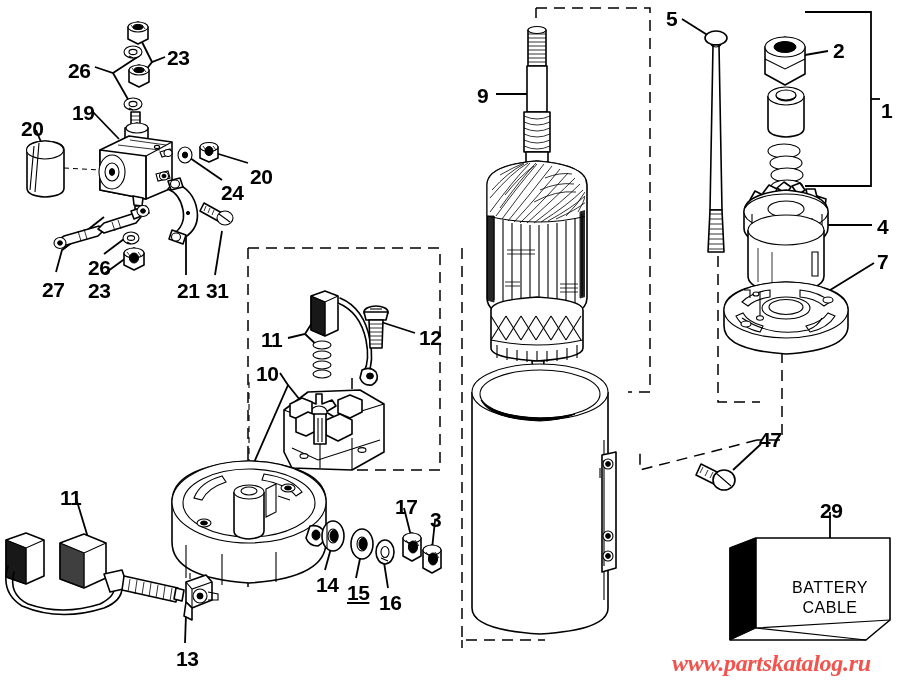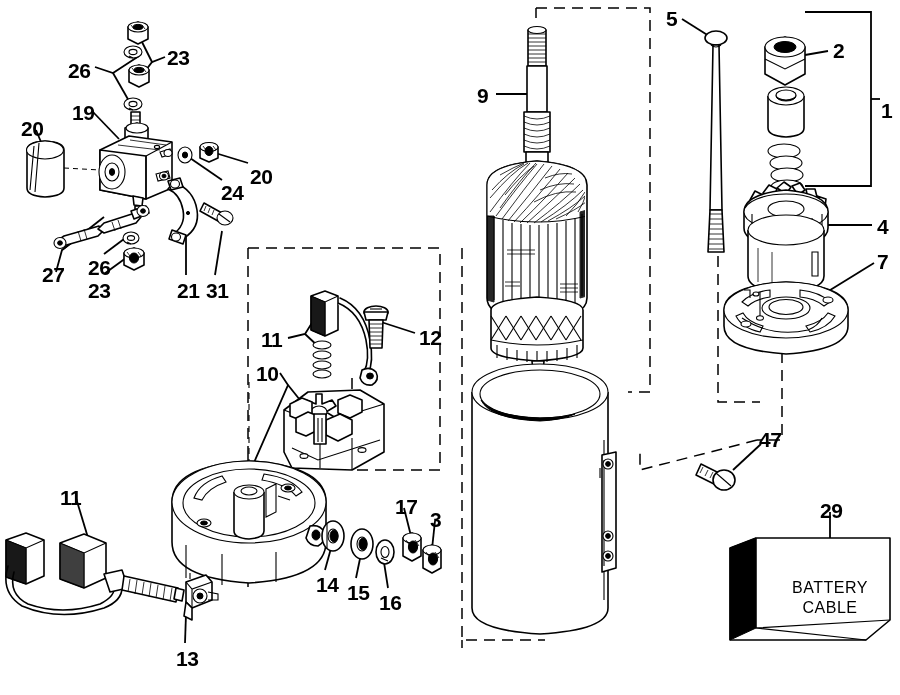--- a/index.html
+++ b/index.html
@@ -606,40 +606,41 @@
 
   </svg>
 
   <div class="callout" style="left:68px;  top:60px;">26</div>
   <div class="callout" style="left:167px; top:47px;">23</div>
   <div class="callout" style="left:72px;  top:102px;">19</div>
   <div class="callout" style="left:21px;  top:118px;">20</div>
   <div class="callout" style="left:250px; top:166px;">20</div>
   <div class="callout" style="left:221px; top:182px;">24</div>
   <div class="callout" style="left:88px;  top:257px;">26</div>
-  <div class="callout" style="left:42px;  top:264px;">27</div>
+  <div class="callout" style="left:42px;  top:279px;">27</div>
   <div class="callout" style="left:88px;  top:280px;">23</div>
   <div class="callout" style="left:177px; top:280px;">21</div>
   <div class="callout" style="left:206px; top:280px;">31</div>
   <div class="callout" style="left:477px; top:85px;">9</div>
   <div class="callout" style="left:666px; top:8px;">5</div>
   <div class="callout" style="left:833px; top:40px;">2</div>
   <div class="callout" style="left:881px; top:100px;">1</div>
   <div class="callout" style="left:877px; top:216px;">4</div>
   <div class="callout" style="left:877px; top:251px;">7</div>
   <div class="callout" style="left:261px; top:329px;">11</div>
   <div class="callout" style="left:419px; top:327px;">12</div>
   <div class="callout" style="left:256px; top:363px;">10</div>
   <div class="callout" style="left:759px; top:429px;">47</div>
   <div class="callout" style="left:60px;  top:487px;">11</div>
   <div class="callout" style="left:395px; top:496px;">17</div>
   <div class="callout" style="left:430px; top:509px;">3</div>
   <div class="callout" style="left:820px; top:500px;">29</div>
   <div class="callout" style="left:316px; top:574px;">14</div>
-  <div class="callout" style="left:347px; top:582px;">15</div>
+  <div class="callout" style="left:347px; top:582px;text-decoration:underline;">15</div>
   <div class="callout" style="left:379px; top:592px;">16</div>
   <div class="callout" style="left:176px; top:648px;">13</div>
 
   <div class="box-label" style="left:770px; top:578px; width:120px;">BATTERY</div>
   <div class="box-label" style="left:770px; top:598px; width:120px;">CABLE</div>
 
+  <div class="watermark" style="left:672px; top:650px;">www.partskatalog.ru</div>
 
 </div>
 
 </body></html>

